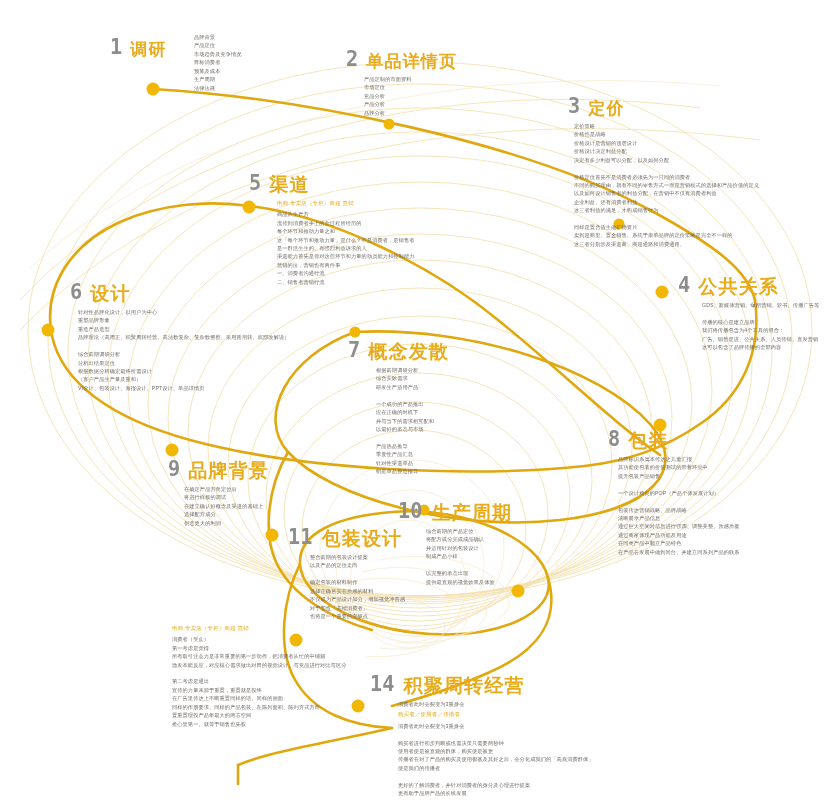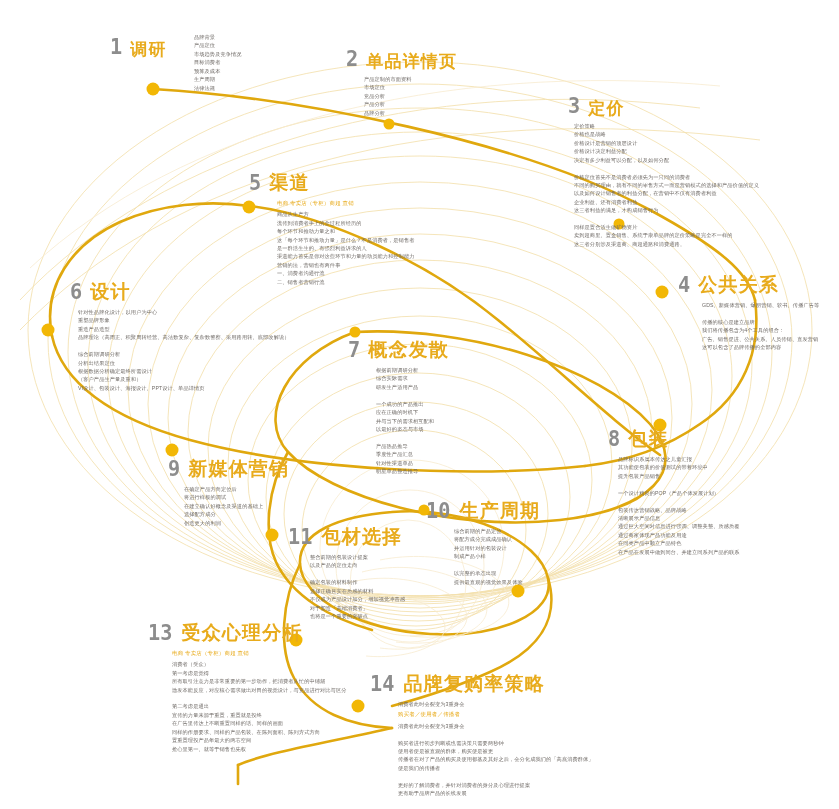--- a/index.html
+++ b/index.html
@@ -43,21 +43,21 @@
     white-space:nowrap;
   }
   .title{
     color:#e8ab1c;
     font-size:17px;
     font-weight:700;
     letter-spacing:1.2px;
     line-height:1;
     white-space:nowrap;
   }
-  .title.big{font-size:19px;font-family:Liberation Mono, monospace;}
+  .title.big{font-size:19px;}
   .subtitle{
     color:#e8ab1c;
     font-size:5.4px;
     letter-spacing:.25px;
     line-height:1.55;
     margin:2px 0 3px 2px;
     white-space:nowrap;
   }
   .body{
     color:#6f6a66;
@@ -321,82 +321,78 @@
 清晰展示产品信息
 通过巨大空间对信息进行强调、调整美整、质感质覆
 通过商家体现产品功能及用途
 在同类产品中颗立产品特色
 在产品在发展中做到同台、并建立同系列产品的联系</div>
   </div>
 
   <div class="node" style="left:168px;top:458px;">
     <div class="node-head">
       <span class="num">9</span>
-      <span class="title big">新媒体营销</span>
+      <span class="title big">品牌背景</span>
     </div>
     <div class="body" style="margin-left:16px;">在确定产品方向定位后
 将进行样板的调试
 在建立确认好概念及渠道的基础上
 选择配方成分
 创造更大的利润</div>
   </div>
 
-  <div class="node" style="left:398px;top:500px;margin-left:28px;">
+  <div class="node" style="left:398px;top:500px;">
     <div class="node-head">
       <span class="num">10</span>
       <span class="title big">生产周期</span>
     </div>
     <div class="body" style="margin-left:28px;">综合前期的产品定位
 将配方成分完成成品确认
 并运用针对的包装设计
 制成产品小样
 
 以完整的承态出现
 提供最直观的视觉效果及体验</div>
   </div>
 
   <div class="node" style="left:288px;top:526px;">
     <div class="node-head">
       <span class="num">11</span>
-      <span class="title big">包材选择</span>
+      <span class="title big">包装设计</span>
     </div>
     <div class="body" style="margin-left:22px;">整合前期的包装设计提案
 以及产品的定位走向
 
 确定包装的材料制作
 选择正确且实在质感的材料
 不仅成为产品设计加分，增加视觉冲击感
 对于塑造「高端消费者」
 也将是一个重要的突破点</div>
   </div>
 
 
   <div class="node" style="left:148px;top:622px;">
-    <div class="node-head">
-      <span class="num">13</span>
-      <span class="title big">受众心理分析</span>
-    </div>
     <div class="subtitle" style="margin-left:24px;">电商 专卖店（专柜）商超 直销</div>
     <div class="body" style="margin-left:24px;">消费者（受众）
 第一考虑是觉得
 所有取引注意力是非常重要的第一步动作，把消费者从忙的中铺舖
 激发本能反应，对应核心需求做出对目的视觉设计，与竞品进行对比与区分
 
 第二考虑是通出
 宣传的力量来源于重置，重置就是投终
 在广告里传达上不断重置同样的话、同样的画面
 同样的作册要求、同样的产品包装、在陈列面积、陈列方式方向
 置重置理投产品年最大的两芯空间
 抢心里第一、就等于销售也先权</div>
   </div>
 
   <div class="node" style="left:370px;top:673px;width:330px;">
     <div class="node-head">
       <span class="num">14</span>
-      <span class="title big">品牌复购率策略</span>
+      <span class="title big">积聚周转经营</span>
     </div>
     <div class="body" style="margin-left:28px;">消费者此时会裂变为3重身会</div>
     <div class="subtitle" style="margin-left:28px;">购买者／使用者／传播者</div>
     <div class="body" style="margin-left:28px;">消费者此时会裂变为3重身会
 
 购买者进行初步判断或也需决策只需要两秒钟
 使用者使是被直观的群体，购买使是被更
 传播者在对了产品的购买及使用都基及其好之后，会分化成我们的「高底消费群体」
 使是我们的传播者
 

